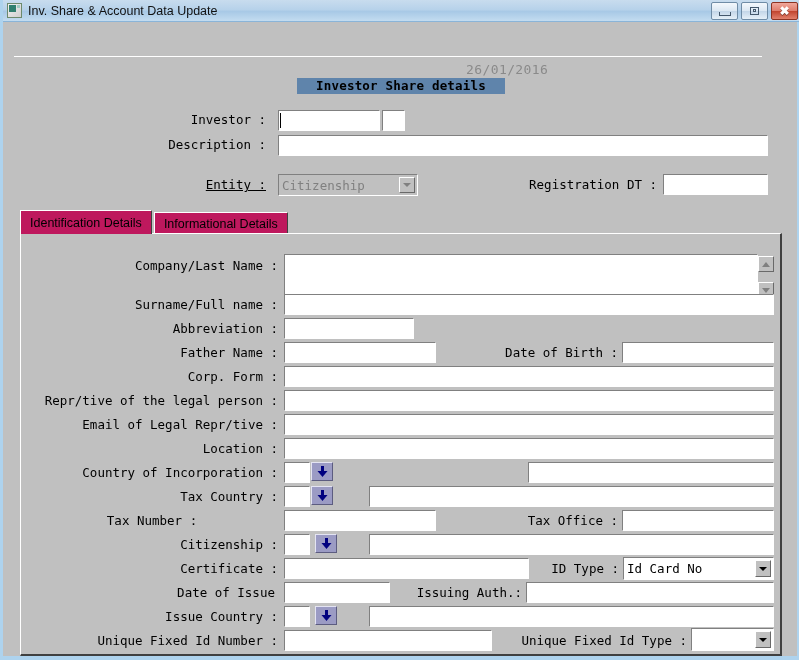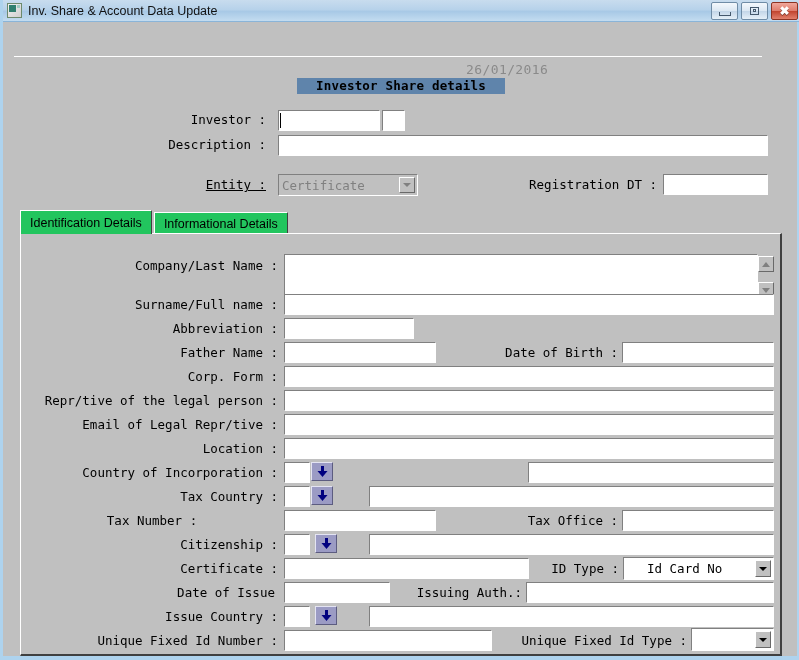--- a/index.html
+++ b/index.html
@@ -248,21 +248,21 @@
     display: flex;
     align-items: flex-end;
   }
   .tab {
     height: 22px;
     padding: 8px 9px;
     font-family: "Liberation Sans", sans-serif;
     font-size: 12.5px;
     color: #000;
     display: flex; align-items: center;
-    background: #22c55e;
+    background: #be185d;
     border-top: 1px solid #ffffff;
     border-left: 1px solid #ffffff;
     border-right: 1px solid #404040;
     box-sizing: border-box;
     position: relative;
   }
   .tab.active {
     height: 24px;
     border-top: 1px solid #ffffff;
     border-left: 1px solid #ffffff;
@@ -344,21 +344,21 @@
     <div class="lbl r" style="left:100px; top:90px; width:160px;">Investor :</div>
     <div class="tf" style="left:272px; top:88px; width:102px; height:21px;"></div>
     <div class="caret" style="left:274px; top:91px; height:15px;"></div>
     <div class="tf" style="left:376px; top:88px; width:23px; height:21px;"></div>
 
     <div class="lbl r" style="left:100px; top:115px; width:160px;">Description :</div>
     <div class="tf" style="left:272px; top:113px; width:490px; height:21px;"></div>
 
     <div class="lbl r" style="left:100px; top:155px; width:160px;text-decoration:underline;">Entity :</div>
     <div class="combo disabled" style="left:272px; top:152px; width:140px; height:22px;">
-      <div class="ctext">Certificate</div>
+      <div class="ctext">Citizenship</div>
       <div class="carrow">
           <div class="tri-down dis"></div>
         </div>
     </div>
 
     <div class="lbl r" style="left:420px; top:155px; width:231px;">Registration DT :</div>
     <div class="tf" style="left:657px; top:152px; width:105px; height:21px;"></div>
 
     <div id="tabstrip">
       <div class="tab active">
@@ -436,21 +436,21 @@
       <svg width="11" height="13" viewBox="0 0 11 13">
         <rect x="4" y="1" width="3" height="6" fill="#000080"></rect>
         <polygon points="0.5,6 10.5,6 5.5,12" fill="#000080"></polygon>
       </svg>
     </div>
     <div class="tf" style="left:363px; top:512px; width:405px; height:21px;"></div>
 
     <div class="lbl r" style="left:20px; top:539px; width:252px;">Certificate :</div>
     <div class="tf" style="left:278px; top:536px; width:245px; height:21px;"></div>
     <div class="lbl r" style="left:455px; top:539px; width:158px;">ID Type :</div>
-    <div class="combo" style="left:617px; top:535px; width:151px; height:23px;padding-left:20px;">
+    <div class="combo" style="left:617px; top:535px; width:151px; height:23px;">
       <div class="ctext">Id Card No</div>
       <div class="carrow">
           <div class="tri-down"></div>
         </div>
     </div>
 
     <div class="lbl r" style="left:32px; top:563px; width:252px;">Date of Issue :</div>
     <div class="tf" style="left:278px; top:560px; width:106px; height:21px;"></div>
     <div class="lbl r" style="left:386px; top:563px; width:130px;text-align:right;">Issuing Auth.:</div>
     <div class="tf" style="left:520px; top:560px; width:248px; height:21px;"></div>

